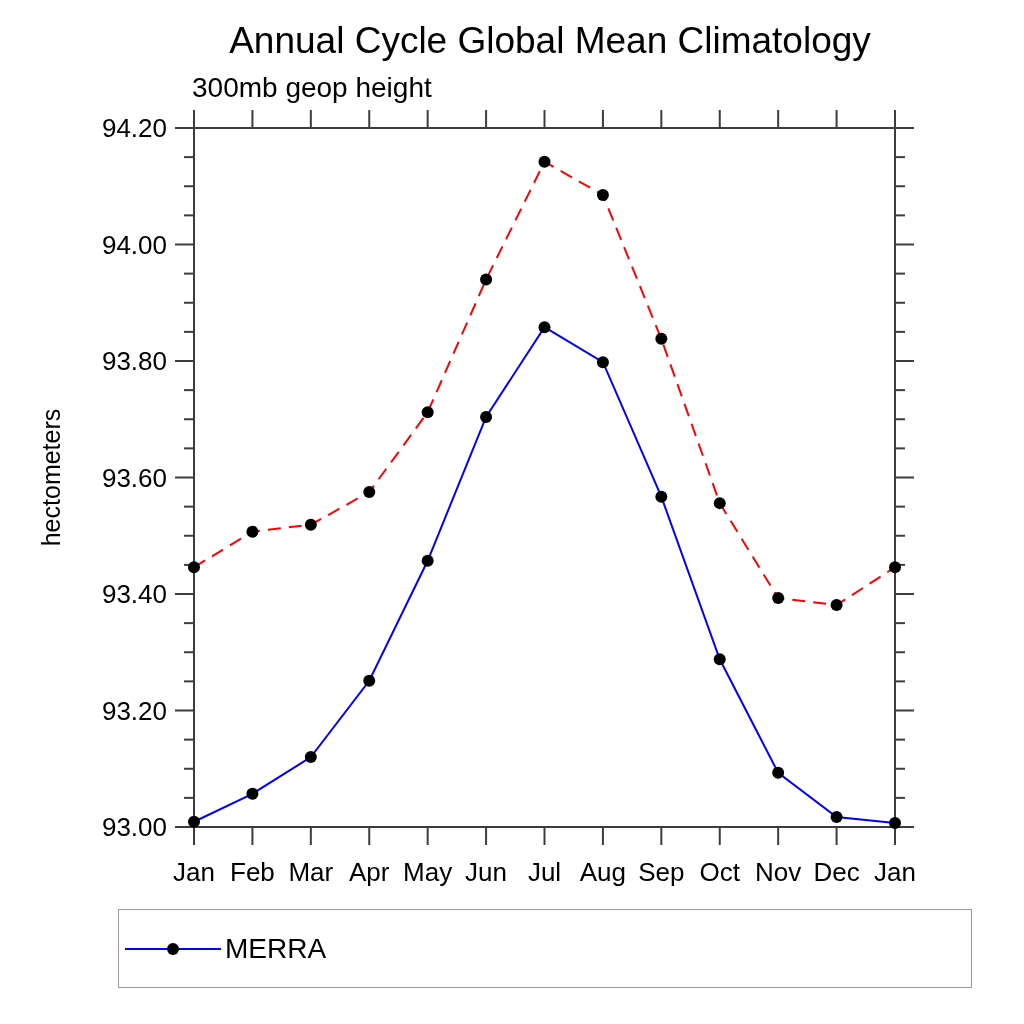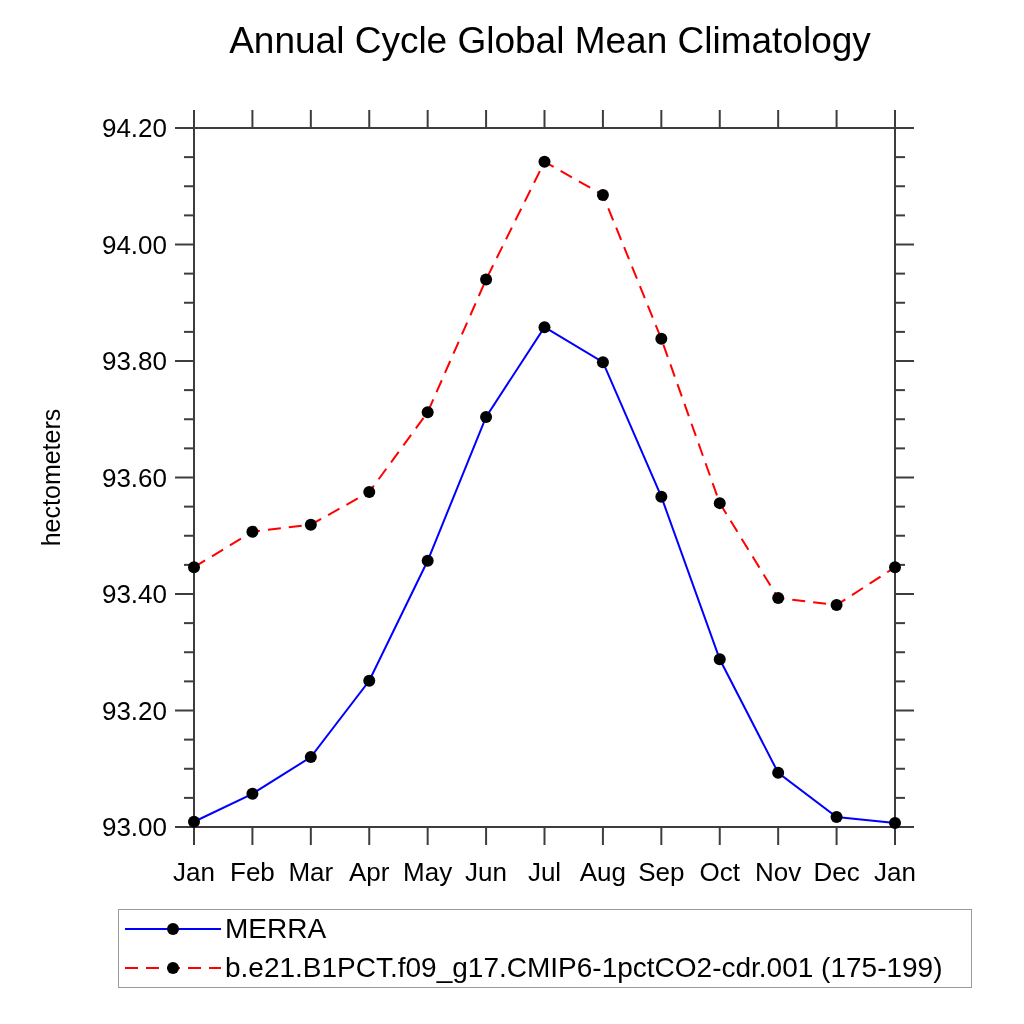--- a/index.html
+++ b/index.html
@@ -26,20 +26,21 @@
   }
   .legend-row{display:flex;align-items:center;height:30px;padding-left:4px;}
   .legend-swatch{width:100px;height:30px;flex:0 0 100px;}
   .legend-label{font-size:28px;white-space:nowrap;margin-left:2px;}
 </style>
 </head>
 <body>
 
 <div class="canvas">
   <div class="chart-title">Annual Cycle Global Mean Climatology</div>
+  <div class="chart-subtitle">300mb geop height</div>
 
   <svg class="plot-svg" viewBox="0 0 1024 1024" xmlns="http://www.w3.org/2000/svg">
       <rect x="194" y="128" width="701" height="699" fill="none" stroke="#3d3d3d" stroke-width="2"></rect>
       <line x1="184" y1="797.8750000000017" x2="194" y2="797.8750000000017" stroke="#3d3d3d" stroke-width="2"></line>
       <line x1="895" y1="797.8750000000017" x2="905" y2="797.8750000000017" stroke="#3d3d3d" stroke-width="2"></line>
       <line x1="184" y1="768.7500000000034" x2="194" y2="768.7500000000034" stroke="#3d3d3d" stroke-width="2"></line>
       <line x1="895" y1="768.7500000000034" x2="905" y2="768.7500000000034" stroke="#3d3d3d" stroke-width="2"></line>
       <line x1="184" y1="739.6249999999969" x2="194" y2="739.6249999999969" stroke="#3d3d3d" stroke-width="2"></line>
       <line x1="895" y1="739.6249999999969" x2="905" y2="739.6249999999969" stroke="#3d3d3d" stroke-width="2"></line>
       <line x1="184" y1="681.3750000000003" x2="194" y2="681.3750000000003" stroke="#3d3d3d" stroke-width="2"></line>
@@ -164,21 +165,14 @@
     </svg>
 
   <div class="legend">
     <div class="legend-row">
       <svg class="legend-swatch" viewBox="0 0 100 30" xmlns="http://www.w3.org/2000/svg">
           <line x1="2" y1="15" x2="98" y2="15" stroke="#0000ff" stroke-width="2"></line>
           <circle cx="50" cy="15" r="6" fill="#000000"></circle>
         </svg>
       <span class="legend-label">MERRA</span>
     </div>
-    <div class="legend-row">
-      <svg class="legend-swatch" viewBox="0 0 100 30" xmlns="http://www.w3.org/2000/svg">
-          <line x1="2" y1="15" x2="98" y2="15" stroke="#ff0000" stroke-width="2" stroke-dasharray="13 8"></line>
-          <circle cx="50" cy="15" r="6" fill="#000000"></circle>
-        </svg>
-      <span class="legend-label">b.e21.B1PCT.f09_g17.CMIP6-1pctCO2-cdr.001 (175-199)</span>
-    </div>
   </div>
 </div>
 
 </body></html>

